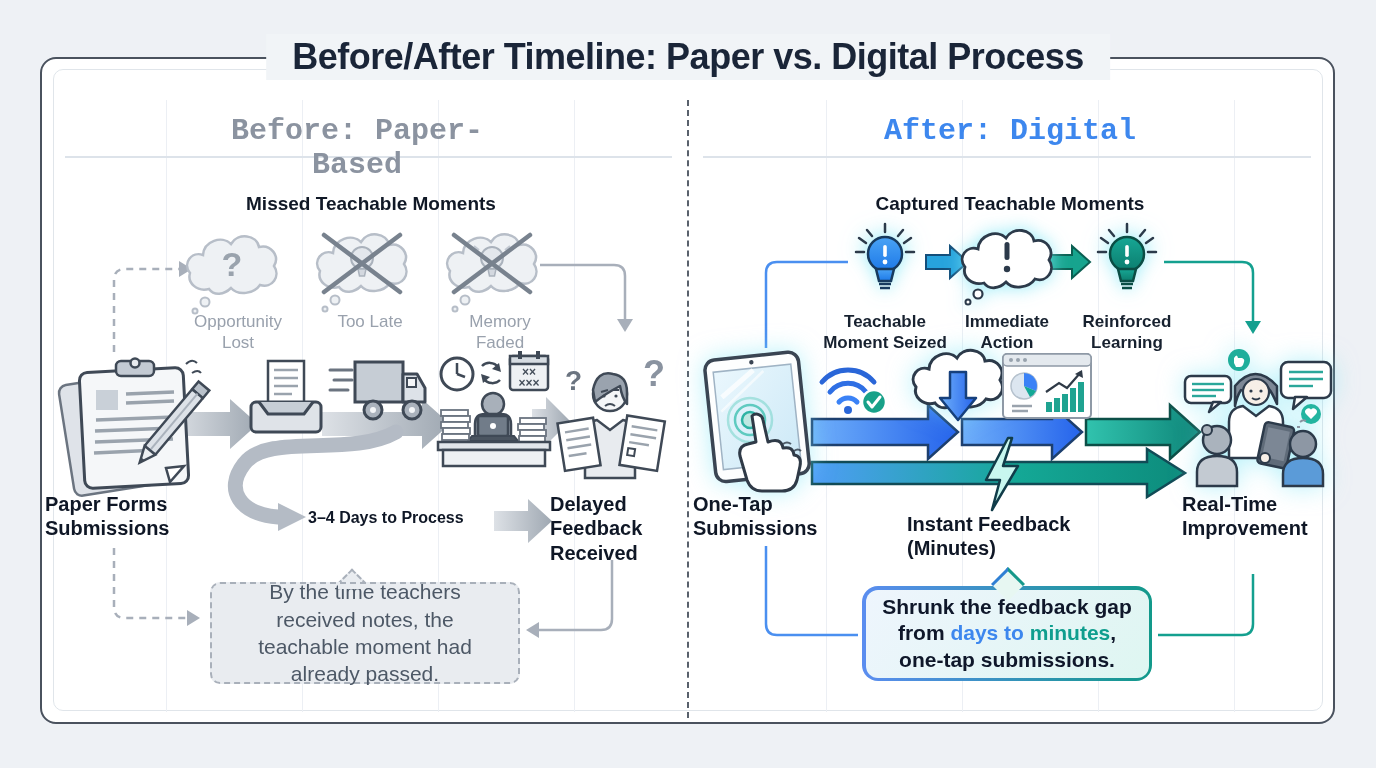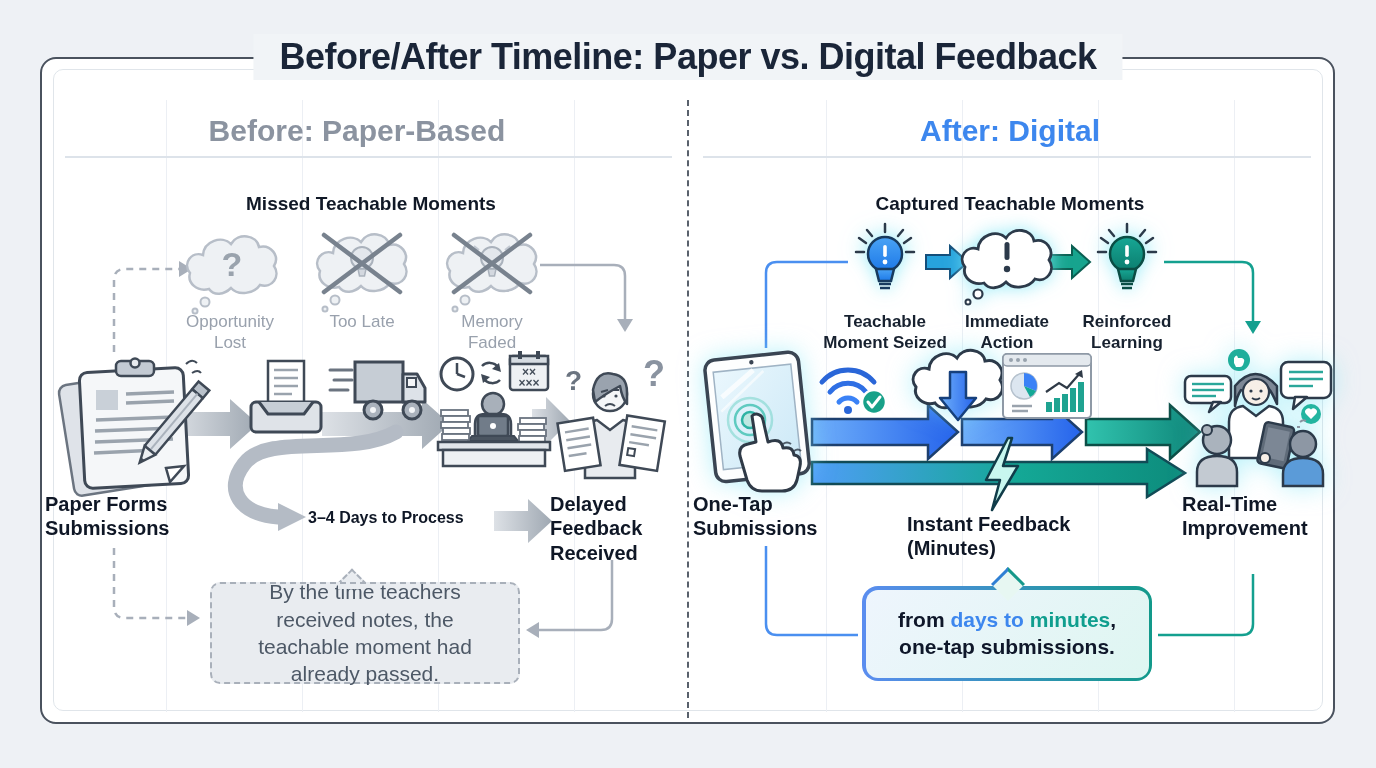--- a/index.html
+++ b/index.html
@@ -6,26 +6,26 @@
   body{width:1376px;height:768px;background:#eef1f5;font-family:"Liberation Sans",sans-serif;overflow:hidden;}
   .canvas{position:relative;width:1376px;height:768px;}
   .abs{position:absolute;}
   .frame{left:40px;top:57px;width:1291px;height:663px;border:2.5px solid #4a525e;border-radius:16px;background:#ffffff;}
   .frame-inner{left:53px;top:69px;width:1268px;height:640px;border:1.5px solid #d6dce3;border-radius:10px;opacity:.75;}
   .vline{top:100px;height:612px;width:1px;background:#eceff4;}
   .rule{height:2px;background:#dde3ea;top:156px;}
   .divider{left:687px;top:100px;height:618px;width:0;border-left:2.5px dashed #59616c;}
   .title{top:34px;left:50%;transform:translateX(-50%);background:#f1f4f7;padding:2px 26px;
          font-size:36px;font-weight:700;color:#1a2538;letter-spacing:-.5px;white-space:nowrap;z-index:6;}
-  .h{font-size:30px;font-weight:700;text-align:center;width:320px;top:114px;z-index:5;}
+  .h{font-size:30px;font-weight:700;text-align:center;width:320px;top:114px;z-index:5;font-family:Liberation Mono, monospace;}
   .h-gray{color:#8b93a0;}
   .h-blue{color:#3d87ee;}
   .sub{font-size:19px;font-weight:700;color:#101826;text-align:center;width:320px;top:193px;z-index:5;}
   .mlab{font-size:17px;text-align:center;line-height:1.25;z-index:5;top:311px;}
-  .mlab-gray{color:#99a1ad;font-weight:500;}
+  .mlab-gray{color:#99a1ad;font-weight:500;margin-left:8px;}
   .mlab-dark{color:#17212f;font-weight:600;}
   .flab{font-size:20px;font-weight:700;color:#0f1726;text-align:left;line-height:1.22;z-index:5;}
   .proc{font-size:16px;font-weight:700;color:#0f1726;white-space:nowrap;z-index:5;}
   .speech{left:210px;top:582px;width:306px;height:98px;background:#e9ecf0;border:2px dashed #a9b0ba;border-radius:10px;
           display:flex;align-items:center;justify-content:center;z-index:4;}
   .speech p{margin:0;padding:0 18px;font-size:21px;font-weight:500;color:#4d5866;text-align:center;line-height:1.3;}
   .speech-tip{left:341px;top:573px;width:18px;height:18px;background:#e9ecf0;border:2px dashed #a9b0ba;transform:rotate(45deg);z-index:3;}
   .speech-mask{left:338px;top:584px;width:26px;height:5px;background:#e9ecf0;z-index:5;}
   .callout{left:862px;top:586px;width:290px;height:95px;border-radius:16px;padding:3.5px;z-index:4;
            background:linear-gradient(90deg,#5b8df0,#12998a);box-sizing:border-box;}
@@ -89,21 +89,21 @@
   <div class="abs vline" style="left:438px"></div>
   <div class="abs vline" style="left:574px"></div>
   <div class="abs vline" style="left:826px"></div>
   <div class="abs vline" style="left:962px"></div>
   <div class="abs vline" style="left:1098px"></div>
   <div class="abs vline" style="left:1234px"></div>
   <div class="abs rule" style="left:65px;width:607px"></div>
   <div class="abs rule" style="left:703px;width:608px"></div>
   <div class="abs divider"></div>
 
-  <div class="abs title">Before/After Timeline: Paper vs. Digital Feedback</div>
+  <div class="abs title">Before/After Timeline: Paper vs. Digital Process</div>
 
   <div class="abs h h-gray" style="left:197px">Before: Paper-Based</div>
   <div class="abs h h-blue" style="left:850px">After: Digital</div>
   <div class="abs sub" style="left:211px">Missed Teachable Moments</div>
   <div class="abs sub" style="left:850px">Captured Teachable Moments</div>
 
   <svg class="abs conn" width="1376" height="768">
 
     <g stroke="#a8afba" stroke-width="2.5" fill="none">
       <path d="M114,352 L114,280 Q114,269 125,269 L180,269" stroke-dasharray="7 6"></path>
@@ -470,18 +470,19 @@
     </svg>
   </div>
 
   <div class="abs flab" style="left:693px;top:492px;width:140px">One-Tap Submissions</div>
   <div class="abs flab" style="left:907px;top:512px;width:200px">Instant Feedback (Minutes)</div>
   <div class="abs flab" style="left:1182px;top:492px;width:150px">Real-Time Improvement</div>
 
   <div class="abs callout-tip"></div>
   <div class="abs callout">
     <div class="callout-in">
+      <div>Shrunk the feedback gap</div>
       <div><span>from </span><span class="cl-blue">days to </span><span class="cl-teal">minutes</span><span>,</span></div>
       <div>one-tap submissions.</div>
     </div>
   </div>
 
 </div>
 
 </body></html>

